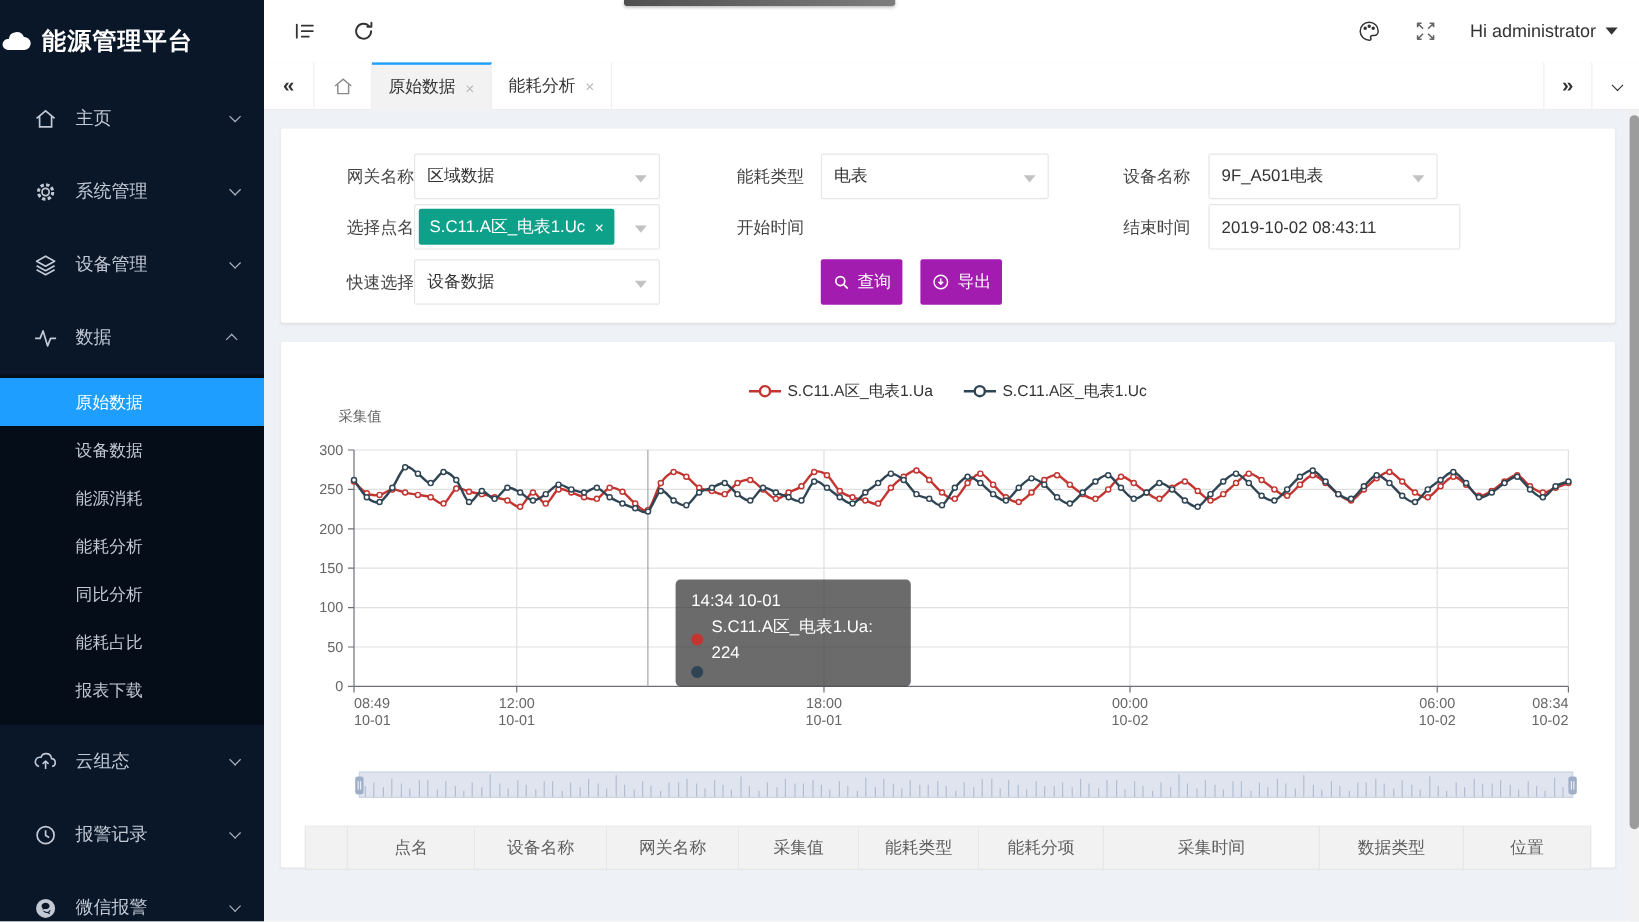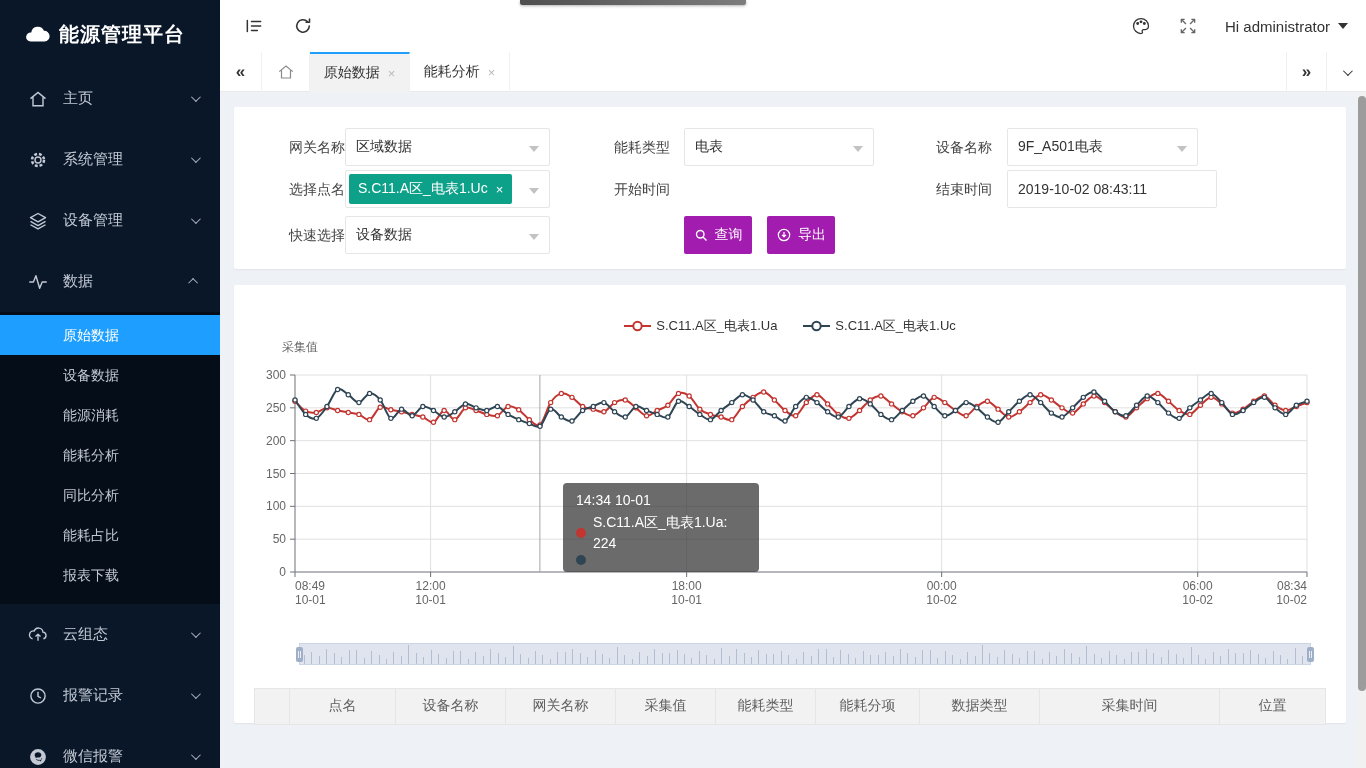--- a/index.html
+++ b/index.html
@@ -2,21 +2,21 @@
 <html><head>
 <meta charset="utf-8">
 <style>
   * { margin:0; padding:0; box-sizing:border-box; }
   html,body { width:1366px; height:768px; overflow:hidden;
     font-family:"Liberation Sans","DejaVu Sans",sans-serif; background:#fff; }
   #app { position:relative; width:1366px; height:768px; background:#eef1f5; }
 
   
   .sb { position:absolute; left:0; top:0; width:220px; height:768px; background:#0a1729; z-index:5; }
-  .sb-logo { height:68px; display:flex; align-items:center; padding-left:24px; gap:9px;
+  .sb-logo { height:68px; display:flex; align-items:center; gap:9px;
     color:#fff; font-size:20px; font-weight:bold; letter-spacing:1px; }
   .sb-item { height:61px; display:flex; align-items:center; padding:0 22px 0 28px;
     color:#c2c9d4; font-size:15px; cursor:pointer; }
   .sb-item .ic { width:20px; height:20px; margin-right:15px; flex:0 0 20px; }
   .sb-item .lbl { flex:1; }
   .sb-sub { background:#050d18; padding:3px 0 9px; }
   .sb-sub-item { height:40px; line-height:40px; padding-left:63px; color:#c2c9d4; font-size:14px; cursor:pointer; }
   .sb-sub-item.active { background:#1e9fff; color:#fff; }
   .chev { display:inline-block; width:7px; height:7px; border-right:1.5px solid #aab2bf;
     border-bottom:1.5px solid #aab2bf; }
@@ -85,21 +85,21 @@
   .dz .bar { position:absolute; bottom:0; width:1px; background:#b3bed2; }
   .dz-handle { position:absolute; top:3px; width:7px; height:15px; background:#9fafc7; border-radius:2px; z-index:2; }
   .dz-handle i { display:block; width:1px; height:7px; background:#e9eef6; position:absolute; top:4px; }
   .dz-handle i.l { left:2px; } .dz-handle i.r { left:4px; }
   .dz-handle.left { left:-4px; } .dz-handle.right { right:-4px; }
 
   
   .thead { position:absolute; left:20px; top:403px; width:1072px; display:flex;
     border-top:1px solid #e6e6e6; border-bottom:1px solid #e6e6e6; }
   .th { height:35px; line-height:34px; background:#f2f2f2; border-right:1px solid #e6e6e6;
-    font-size:14px; color:#5f5f5f; text-align:center; overflow:hidden;font-family:Liberation Mono, monospace; }
+    font-size:14px; color:#5f5f5f; text-align:center; overflow:hidden; }
   .th:first-child { border-left:1px solid #e6e6e6; }
 
   svg.icon { display:block; }
 </style>
 </head>
 <body>
 
 <div id="app">
 
   <div class="sb">
@@ -709,22 +709,22 @@
         </div>
 
       <div class="thead">
         <div class="th" style="width:36px"></div>
         <div class="th" style="width:106px">点名</div>
         <div class="th" style="width:110px">设备名称</div>
         <div class="th" style="width:110px">网关名称</div>
         <div class="th" style="width:100px">采集值</div>
         <div class="th" style="width:100px">能耗类型</div>
         <div class="th" style="width:104px">能耗分项</div>
+        <div class="th" style="width:180px">采集时间</div>
         <div class="th" style="width:120px">数据类型</div>
-        <div class="th" style="width:180px">采集时间</div>
         <div class="th" style="width:106px">位置</div>
       </div>
     </div>
 
     <div class="vscroll">
       <div class="thumb"></div>
     </div>
   </div>
 </div>
 

